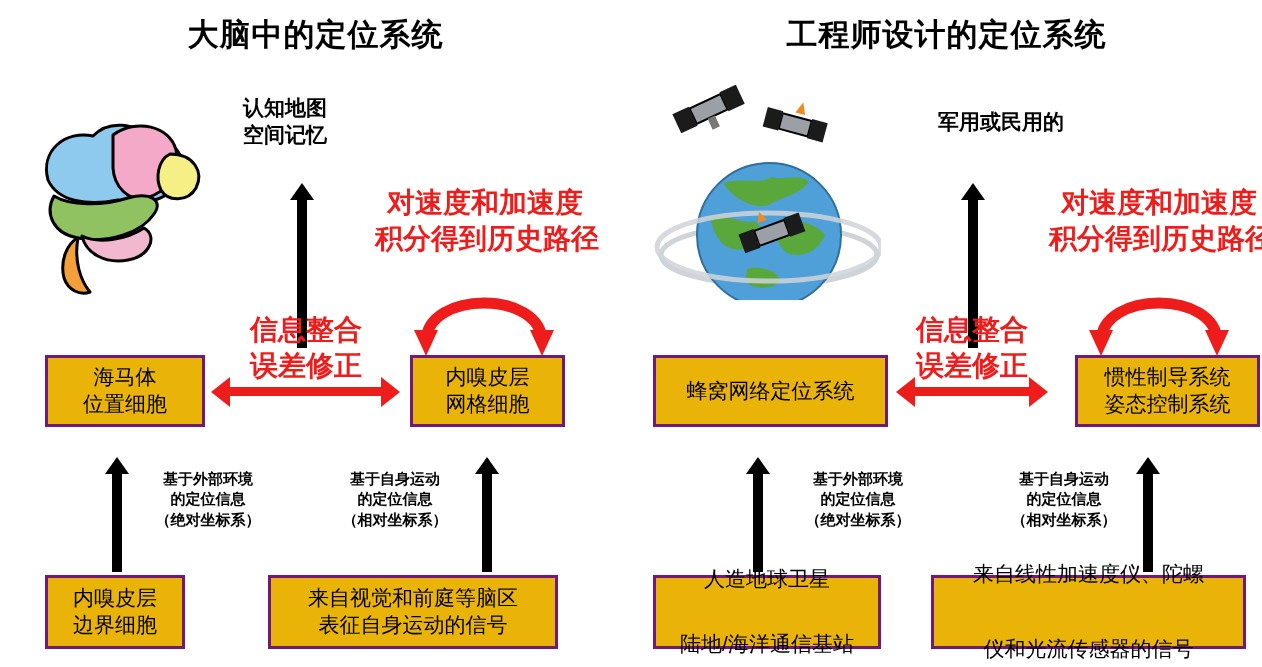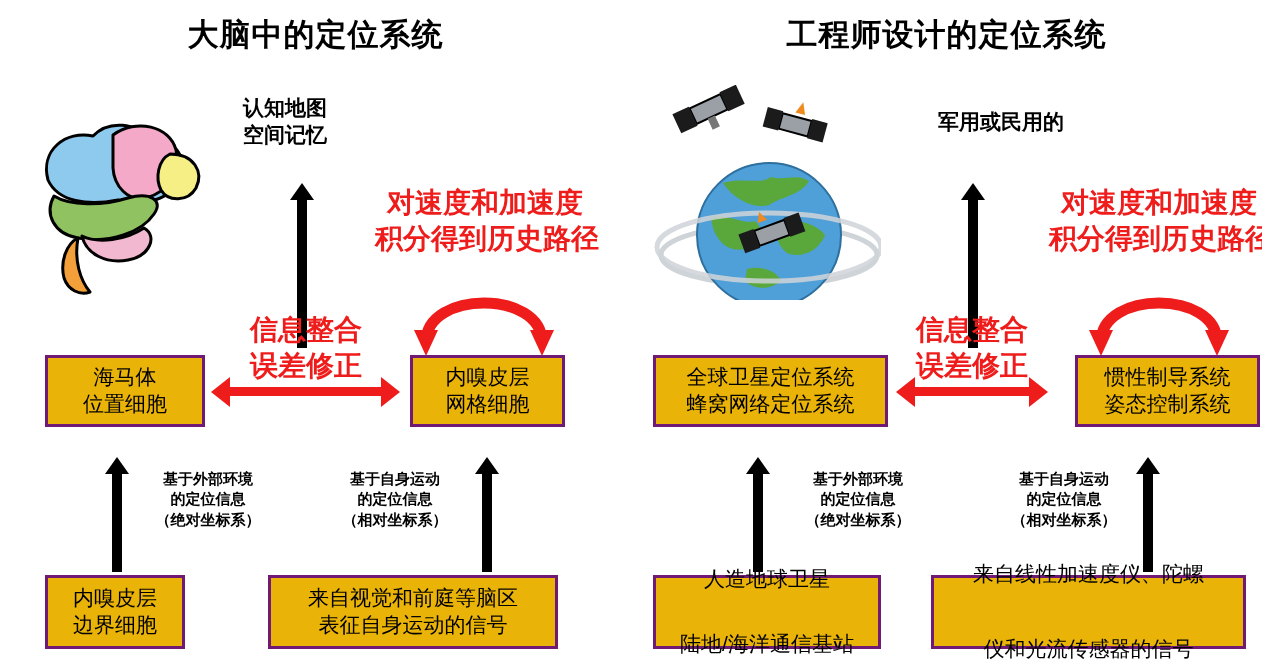--- a/index.html
+++ b/index.html
@@ -247,21 +247,20 @@
 
   <div class="loop" style="left:448px; top:270px;">
     <svg width="160" height="90" viewBox="0 0 160 90">
       <path d="M22 72 C22 20 138 20 138 72" fill="none" stroke="#ef1c1c" stroke-width="11"></path>
       <polygon points="10,60 34,60 22,86" fill="#ef1c1c"></polygon>
       <polygon points="126,60 150,60 138,86" fill="#ef1c1c"></polygon>
     </svg>
   </div>
 
   <div class="box" style="left:22px; top:355px; width:235px; height:72px;">
-    <span>全球卫星定位系统</span>
     <span>蜂窝网络定位系统</span>
   </div>
   <div class="box" style="left:444px; top:355px; width:185px; height:72px;align-items:center;">
     <span>惯性制导系统</span>
     <span>姿态控制系统</span>
   </div>
 
   <div class="hred" style="left:282px; top:387px; width:118px;"></div>
   <div class="textgrp t-red" style="left:260px; top:312px; width:162px;">
     <span>信息整合</span>

